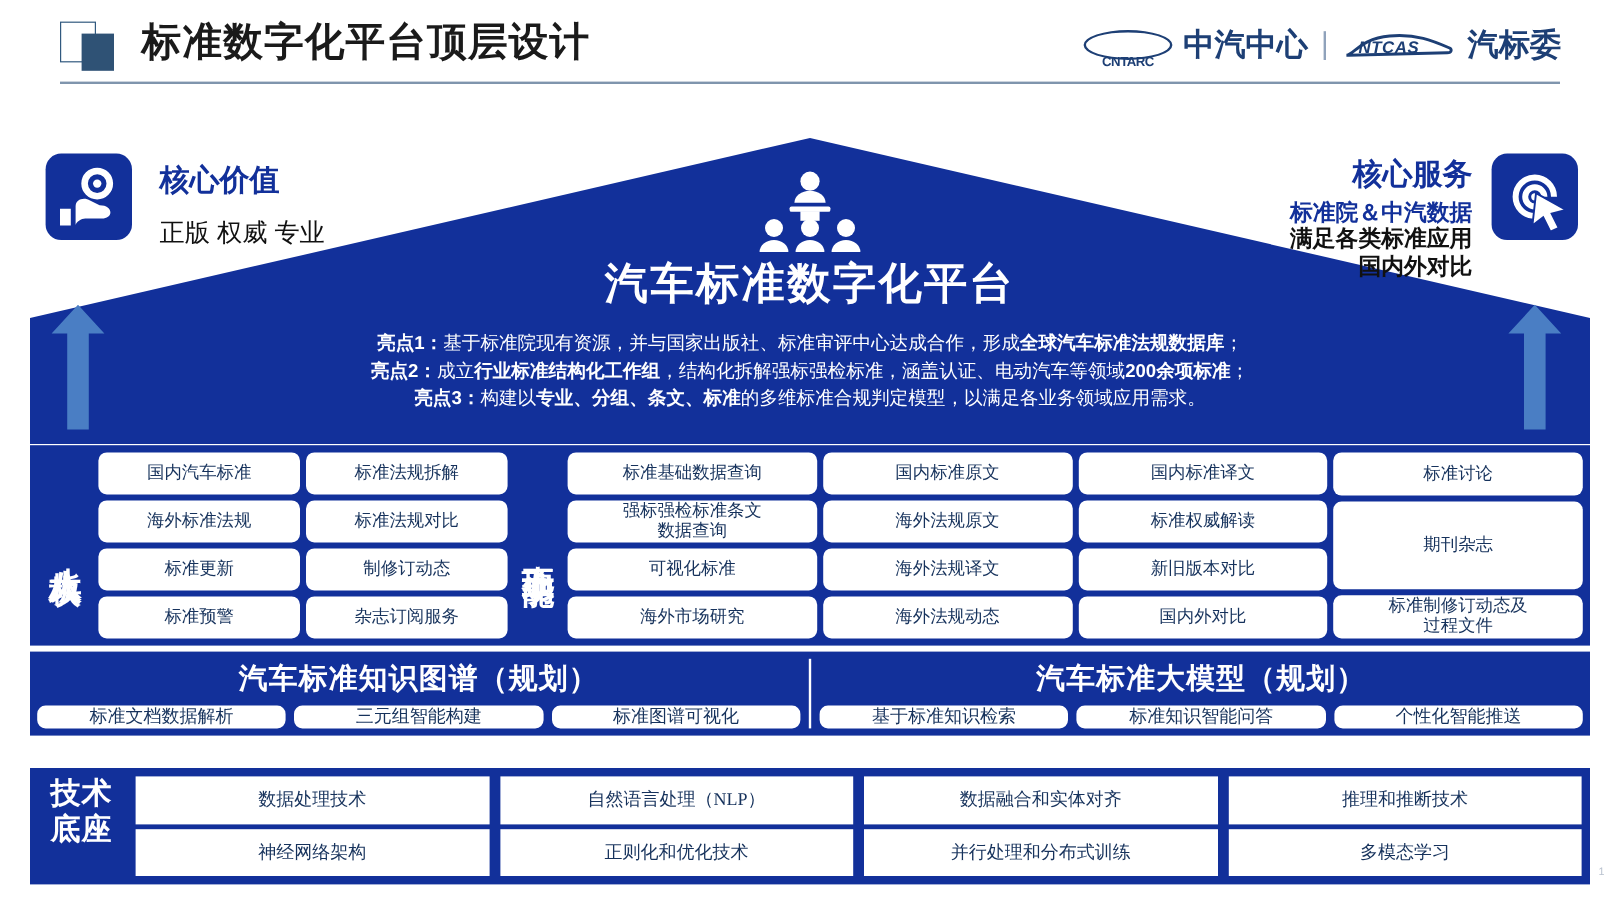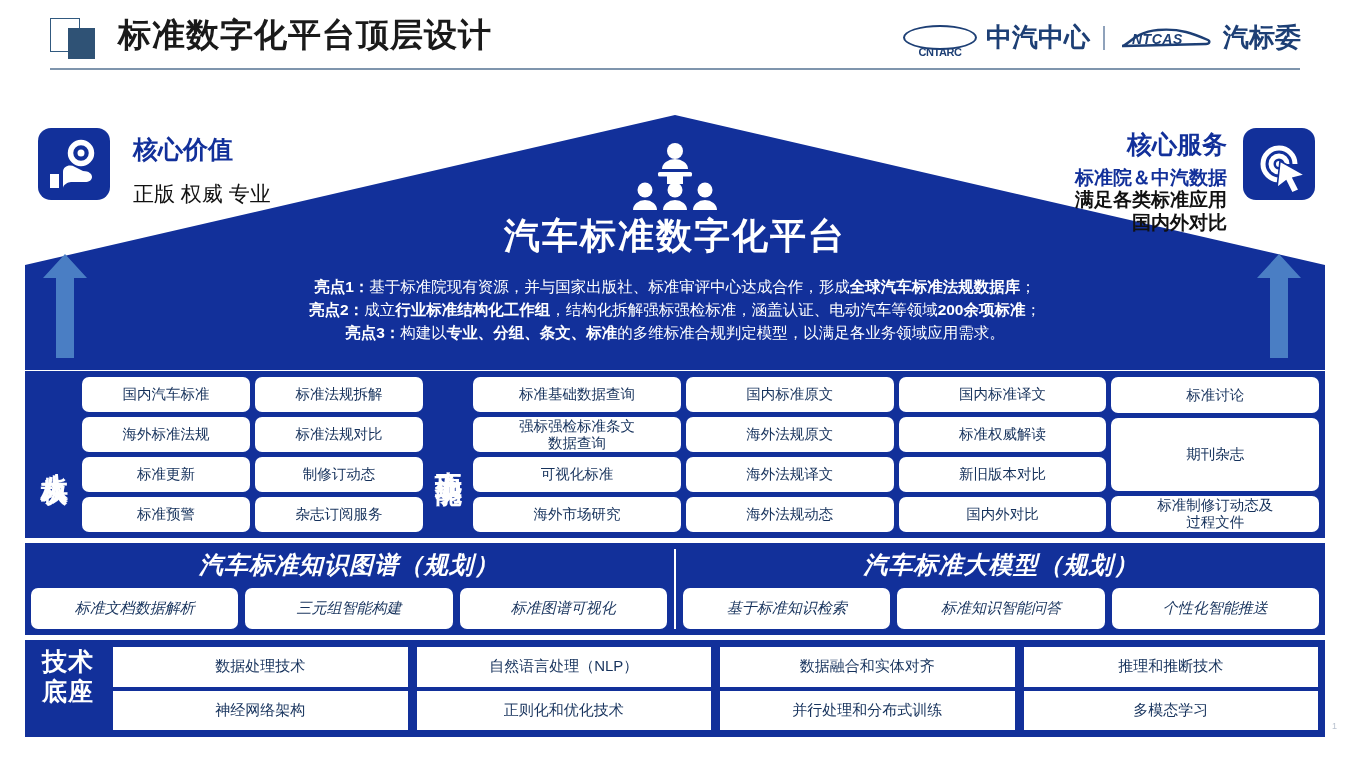--- a/index.html
+++ b/index.html
@@ -116,22 +116,22 @@
   }
   #grid-eight-a { flex: 0 0 168px; }
   #grid-eight-b { flex: 0 0 168px; }
   #grid-f-a { flex: 1 1 0; }
   #grid-f-b { flex: 1 1 0; }
   #grid-f-c { flex: 1 1 0; }
   #grid-f-d { flex: 1 1 0; grid-template-rows: 1fr 2fr 1fr; border-radius: 27px; }
 
   
   #sec2 {
-    position: absolute; left: 0; top: 172px; width: 1300px; height: 92px;
-    background: #12309a; padding: 6px; display: flex; gap: 7px; font-style: italic;
+    position: absolute; left: 0; top: 172px; width: 1300px; height: 70px;
+    background: #12309a; padding: 6px; display: flex; gap: 7px;
   }
   .kpanel { flex: 1 1 0; display: flex; flex-direction: column; }
   #kpanel-right { border-left: 2px solid #ffffff; padding-left: 7px; }
   .kpanel-title {
     text-align: center; color: #ffffff; font-size: 24px; font-weight: bold;
     letter-spacing: 1px; margin-bottom: 7px;
   }
   .kpanel-row { display: flex; gap: 7px; flex: 1; }
   .kcell {
     flex: 1 1 0; background: #ffffff; border-radius: 7px;
@@ -146,21 +146,21 @@
   }
   #vlabel-tech {
     flex: 0 0 72px; color: #ffffff; font-size: 25px; font-weight: bold;
     display: flex; flex-direction: column; align-items: center;
     line-height: 1.18; letter-spacing: 1px;
   }
   .techcol { flex: 1 1 0; display: flex; flex-direction: column; gap: 4px; }
   .techcell {
     flex: 1 1 0; background: #ffffff;
     display: flex; align-items: center; justify-content: center;
-    color: #16325c; font-size: 15px; text-align: center;
+    color: #16325c; font-size: 15px; text-align: center; font-family: Liberation Serif, serif;
   }
   #pagenum {
     position: absolute; right: 12px; bottom: 28px;
     font-size: 9px; color: #b9c2cf;
   }
 </style>
 </head>
 <body>
 
 <div id="page">

